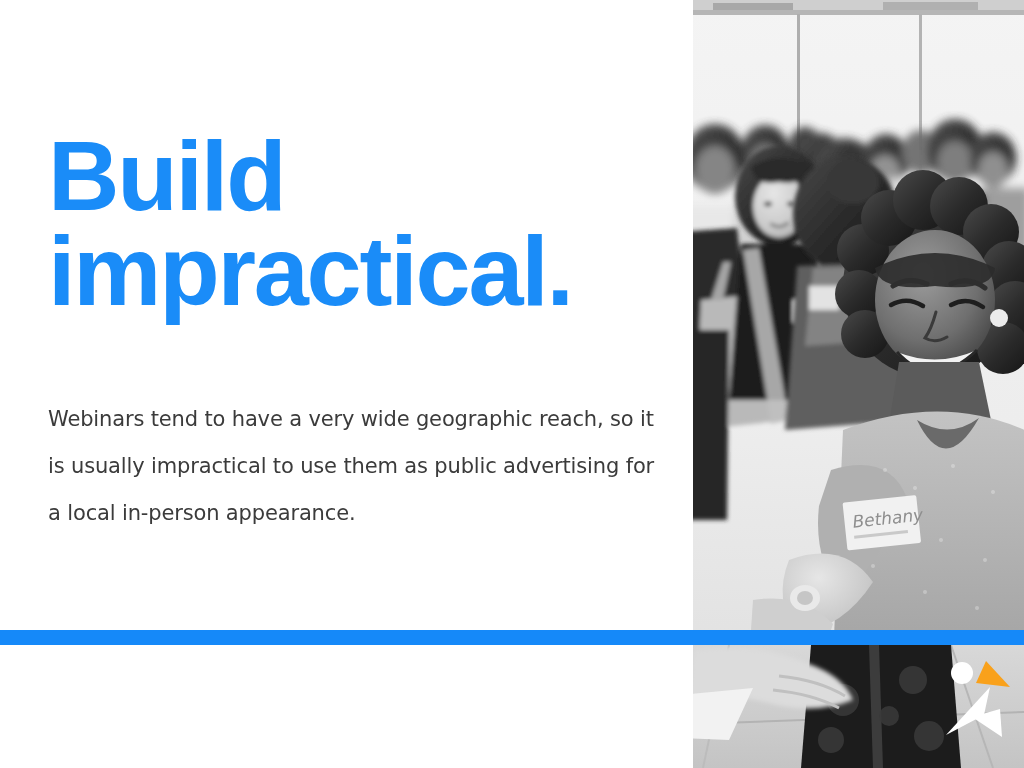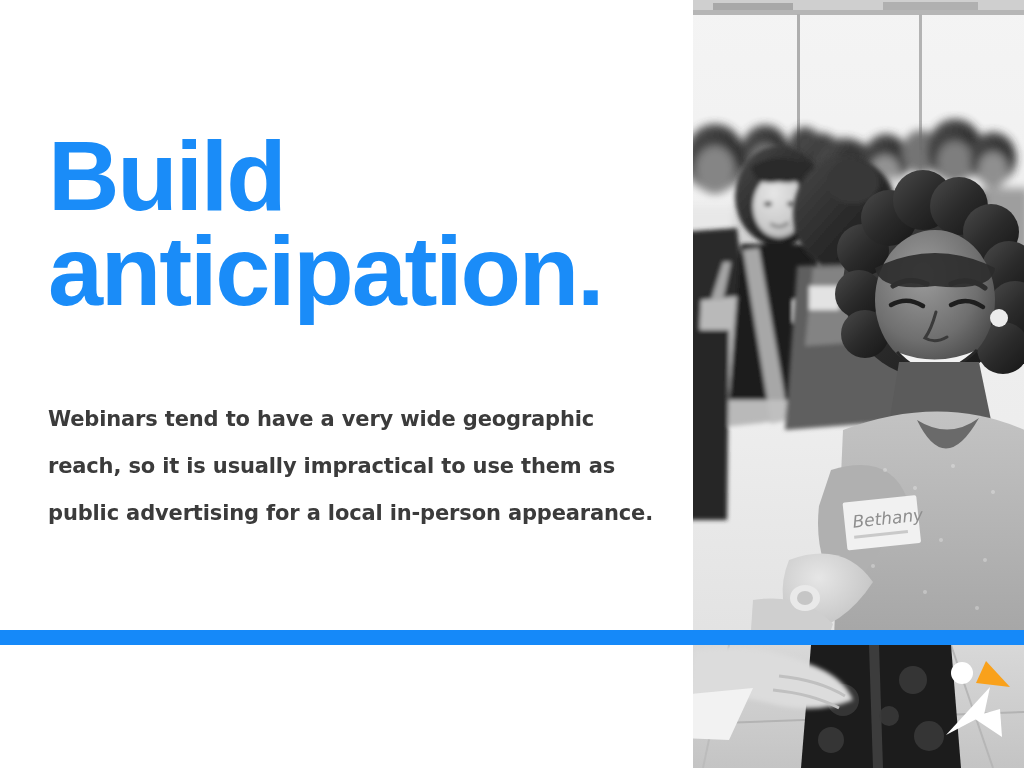--- a/index.html
+++ b/index.html
@@ -45,21 +45,21 @@
   }
 
   .body-copy {
     position: absolute;
     left: 0;
     top: 396px;
     width: 612px;
     margin: 0;
     font-family: "DejaVu Sans", "Liberation Sans", sans-serif;
     font-size: 21px;
-    font-weight: 700;
+    font-weight: 400;
     line-height: 2.24;
     letter-spacing: -0.15px;
     color: #3b3b3b;
   }
 
   
   .photo-panel {
     position: absolute;
     left: 693px;
     top: 0;
@@ -297,21 +297,21 @@
         <path d="M86 676 Q126 680 152 696" stroke="#c0c0c0" stroke-width="3" fill="none"></path>
         <path d="M80 690 Q120 694 146 708" stroke="#c0c0c0" stroke-width="3" fill="none"></path>
 
         <path d="M-4 694 L60 688 L36 740 L-10 738 Z" fill="#f2f2f2"></path>
       </g>
     </svg>
   </div>
 
   <div class="content">
     <h1 class="headline">Build
-anticipation.</h1>
+impractical.</h1>
     <p class="body-copy">Webinars tend to have a very wide geographic reach, so it is usually impractical to use them as public advertising for a local in-person appearance.</p>
   </div>
 
   <div class="accent-bar"></div>
 
   <div class="logo-mark">
     <svg viewBox="0 0 74 84" aria-hidden="true">
       <circle cx="22" cy="16" r="11" fill="#ffffff"></circle>
       <path d="M46 4 L70 30 L36 26 Z" fill="#f9a11b"></path>
       <path d="M6 78 L50 30 L44 58 Z" fill="#ffffff"></path>

